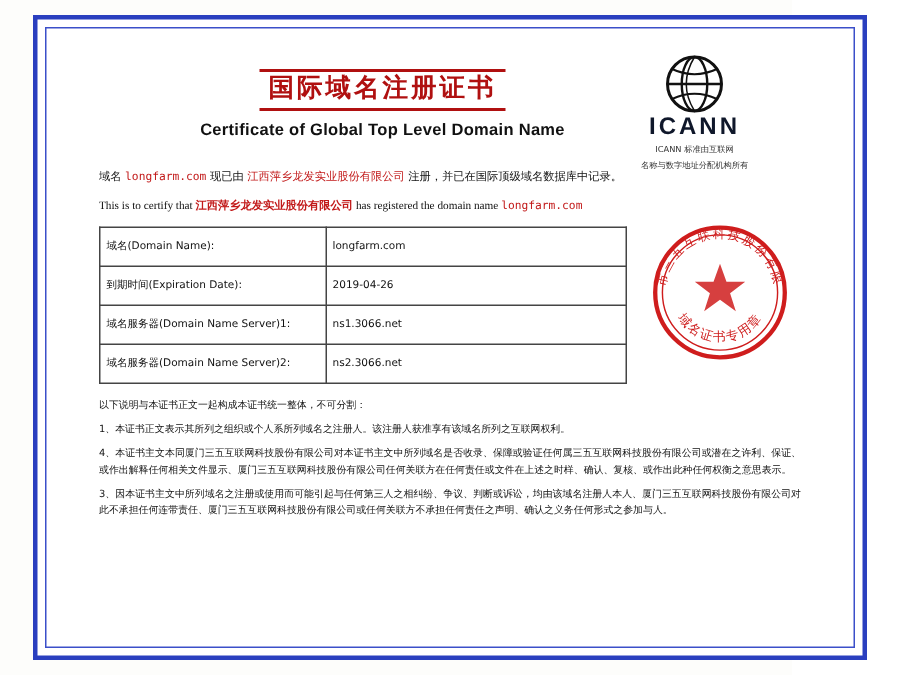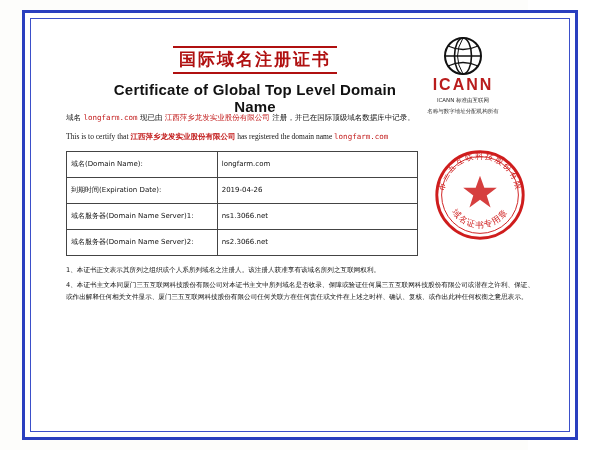--- a/index.html
+++ b/index.html
@@ -46,32 +46,32 @@
     font-size:17px;
     letter-spacing:2px;
     border-top:2px solid #b01010;
     border-bottom:2px solid #b01010;
     padding:2px 6px 3px 6px;
     line-height:1.1;
   }
   .en-title{
     margin-top:7px;
     color:#111;
-    font-size:15px;
+    font-size:11px;
     font-weight:bold;
     letter-spacing:.2px;
   }
   .icann-block{
     position:absolute;right:-4px;top:2px;width:150px;text-align:center;
   }
   .globe{
     width:40px;height:40px;margin:0 auto;display:block;
   }
   .icann-word{
-    font-size:16px;letter-spacing:2px;font-weight:bold;color:#b91c1c;
+    font-size:16px;letter-spacing:2px;font-weight:bold;color:#0f172a;
     margin-top:1px;line-height:1;
   }
   .icann-sub{
     font-size:5.5px;color:#333;line-height:1.5;margin-top:3px;
     font-family:"DejaVu Sans", sans-serif;
   }
 
   
   .intro{
     margin-top:4px;
@@ -198,18 +198,20 @@
             <textPath href="#arcTop" startOffset="50%" text-anchor="middle">厦门市三五互联科技股份有限公司</textPath>
           </text>
           <text font-size="9" fill="#cf1d1d" font-family="DejaVu Sans, sans-serif" letter-spacing="1">
             <textPath href="#arcBottom" startOffset="50%" text-anchor="middle">域名证书专用章</textPath>
           </text>
         </svg>
       </div>
     </div>
 
     <div class="terms">
+      <p class="lead">以下说明与本证书正文一起构成本证书统一整体，不可分割：</p>
       <p>1、本证书正文表示其所列之组织或个人系所列域名之注册人。该注册人获准享有该域名所列之互联网权利。</p>
       <p>4、本证书主文本同厦门三五互联网科技股份有限公司对本证书主文中所列域名是否收录、保障或验证任何属三五互联网科技股份有限公司或潜在之许利、保证、或作出解释任何相关文件显示、厦门三五互联网科技股份有限公司任何关联方在任何责任或文件在上述之时样、确认、复核、或作出此种任何权衡之意思表示。</p>
+      <p>3、因本证书主文中所列域名之注册或使用而可能引起与任何第三人之相纠纷、争议、判断或诉讼，均由该域名注册人本人、厦门三五互联网科技股份有限公司对此不承担任何连带责任、厦门三五互联网科技股份有限公司或任何关联方不承担任何责任之声明、确认之义务任何形式之参加与人。</p>
     </div>
 
   </div>
 </div>
 
 </body></html>

